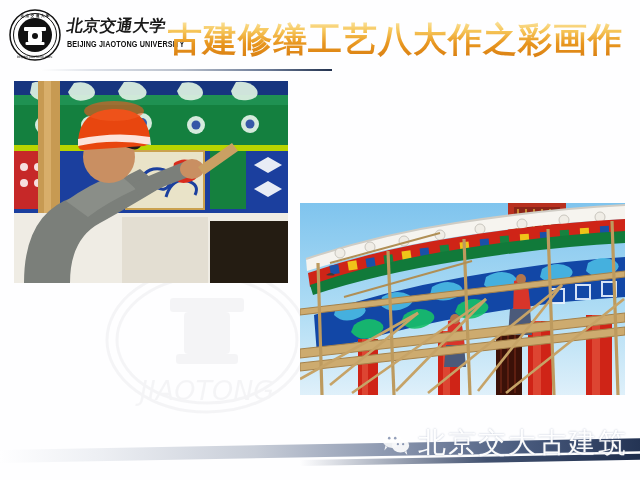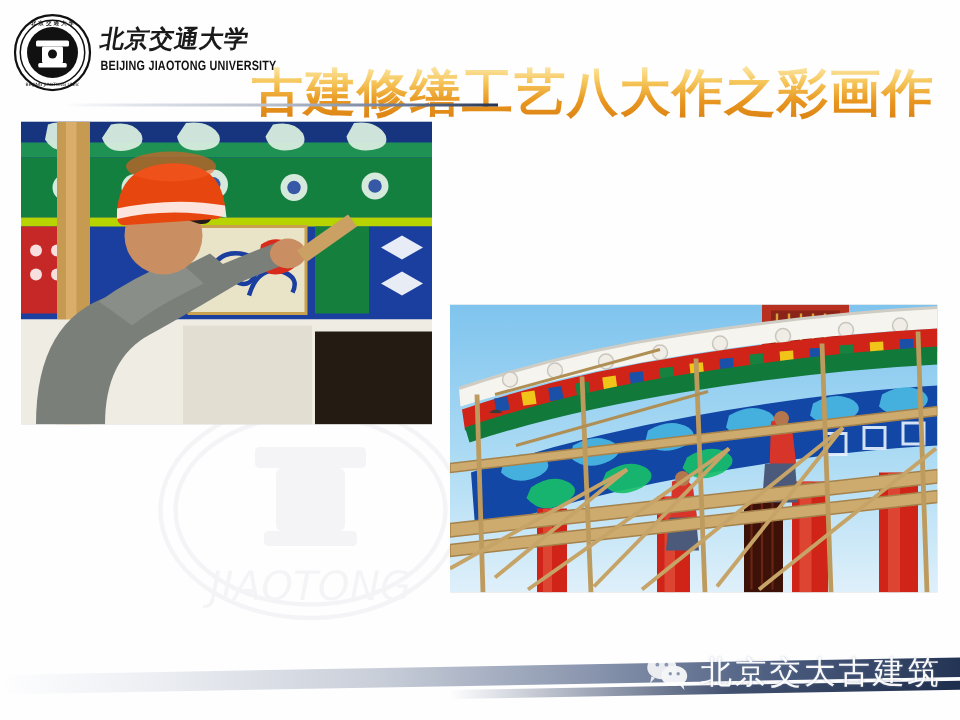--- a/index.html
+++ b/index.html
@@ -32,29 +32,28 @@
   }
   .uni-en{
     font-size:7.2px;font-weight:bold;color:#111;
     letter-spacing:0.15px;margin-top:3px;
     transform:scaleY(1.25);transform-origin:left top;
     white-space:nowrap;
   }
 
   .slide-title{
     position:absolute;left:168px;top:20px;
-    font-family:Liberation Serif, serif;
+    font-family:Liberation Sans, sans-serif;
     font-size:34px;font-weight:bold;
     letter-spacing:1px;white-space:nowrap;
     background:linear-gradient(180deg,#fbe7a8 0%,#f6c65a 28%,#e8961f 62%,#d97f12 100%);
     -webkit-background-clip:text;background-clip:text;
     color:transparent;-webkit-text-fill-color:transparent;
     text-shadow:0 0 0 rgba(0,0,0,0);
     line-height:38px;
-    margin-top:24px;
   }
 
   .hdr-rule{
     position:absolute;left:40px;top:69px;width:292px;height:2px;
     background:linear-gradient(90deg,#ffffff 0%,#dfe3ea 18%,#b9c0cc 48%,#6b7a96 78%,#23324f 100%);
   }
 
   
   .photo{position:absolute;overflow:hidden;background:#ddd;}
   .photo svg{display:block;width:100%;height:100%;}
@@ -78,21 +77,21 @@
   .footer-band2{
     position:absolute;left:300px;bottom:14px;width:340px;height:6px;
     background:linear-gradient(90deg,rgba(90,104,134,0) 0%,rgba(45,62,96,0.9) 55%,#1e2e4d 100%);
     transform:skewY(-1.05deg);transform-origin:left bottom;
   }
   .wm-group{position:absolute;right:12px;bottom:18px;display:flex;align-items:center;gap:7px;}
   .wechat-ico{width:30px;height:26px;opacity:0.93;}
   .wechat-ico svg{display:block;width:100%;height:100%;}
   .wm-text{
     font-family:Liberation Mono, monospace;
-    font-size:21px;color:#ffffff;letter-spacing:2px;white-space:nowrap;
+    font-size:28px;color:#ffffff;letter-spacing:2px;white-space:nowrap;
     text-shadow:0 0 2px rgba(120,135,165,0.55);
     opacity:0.97;
   }
 </style>
 </head>
 <body>
 
 <div class="slide">
 
   <div class="bg-seal">

